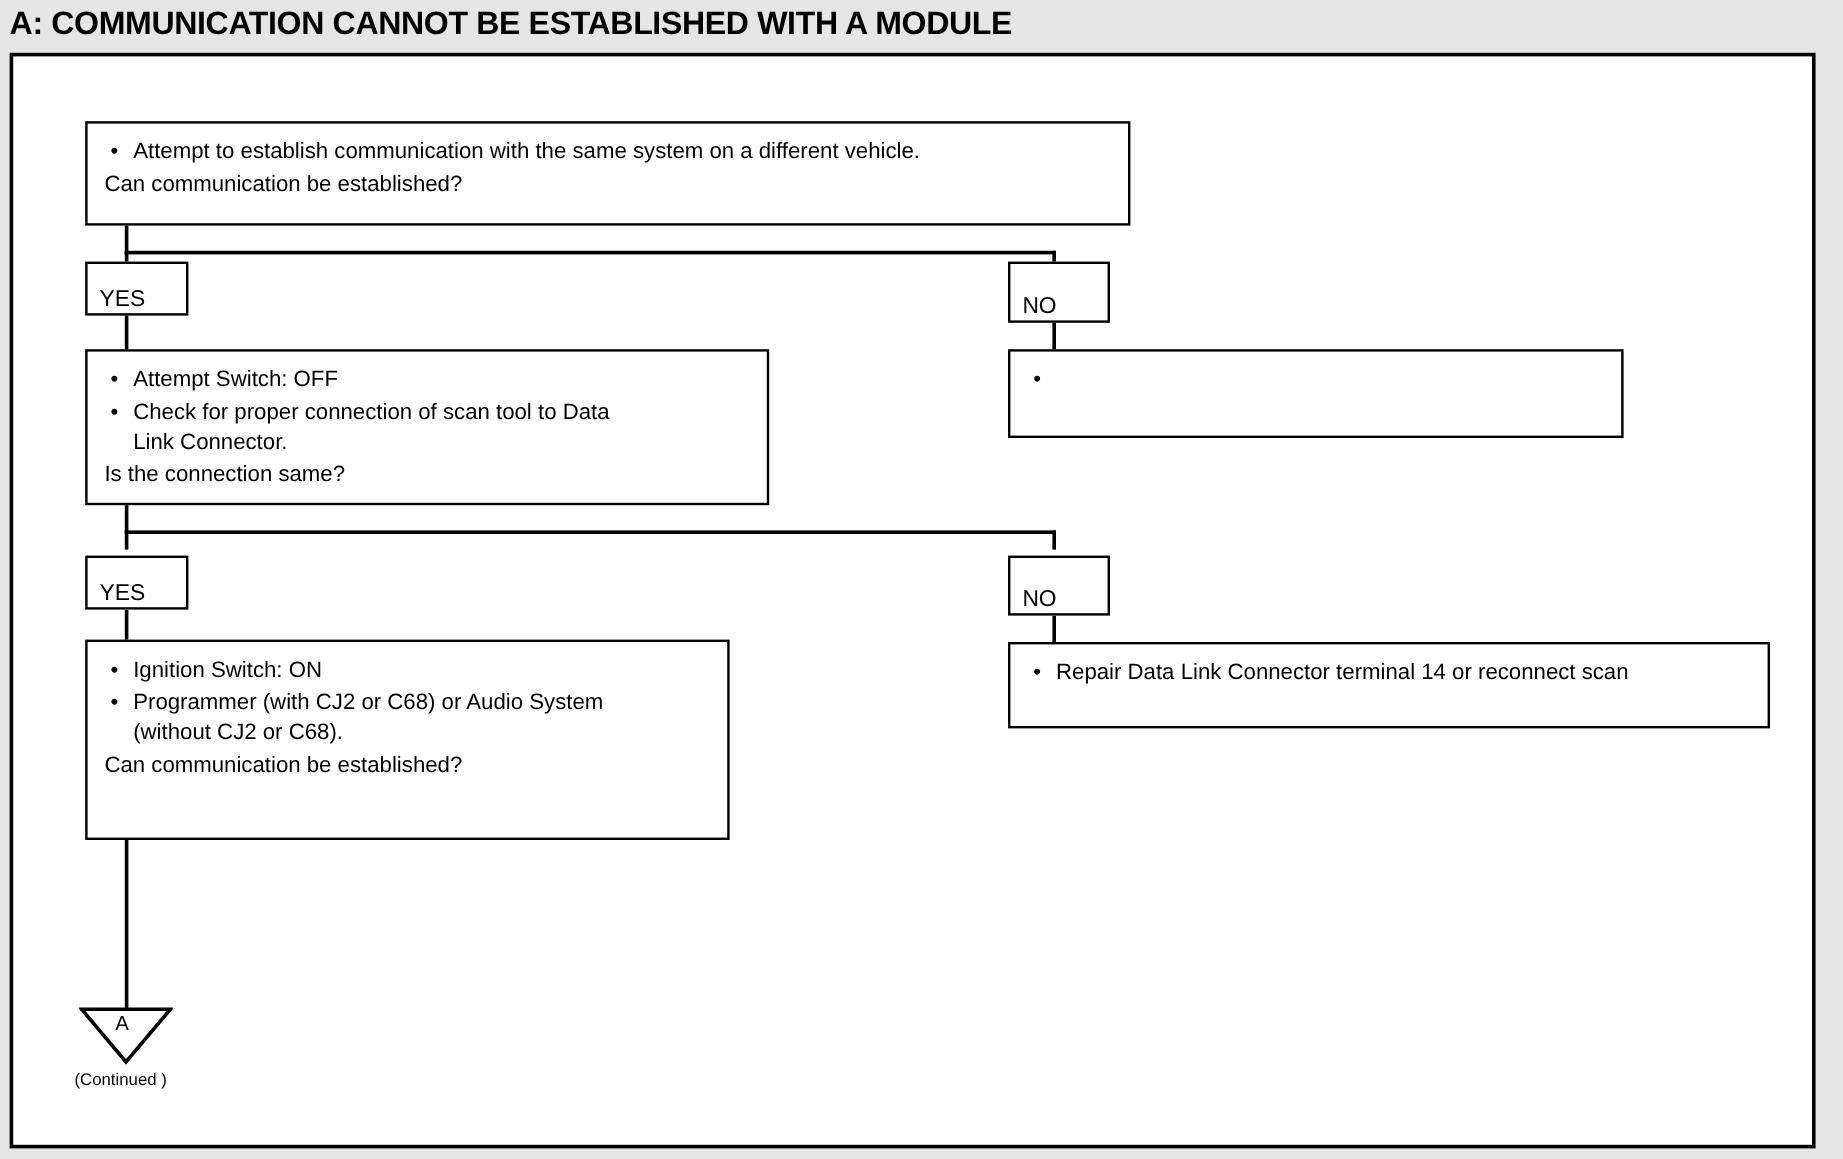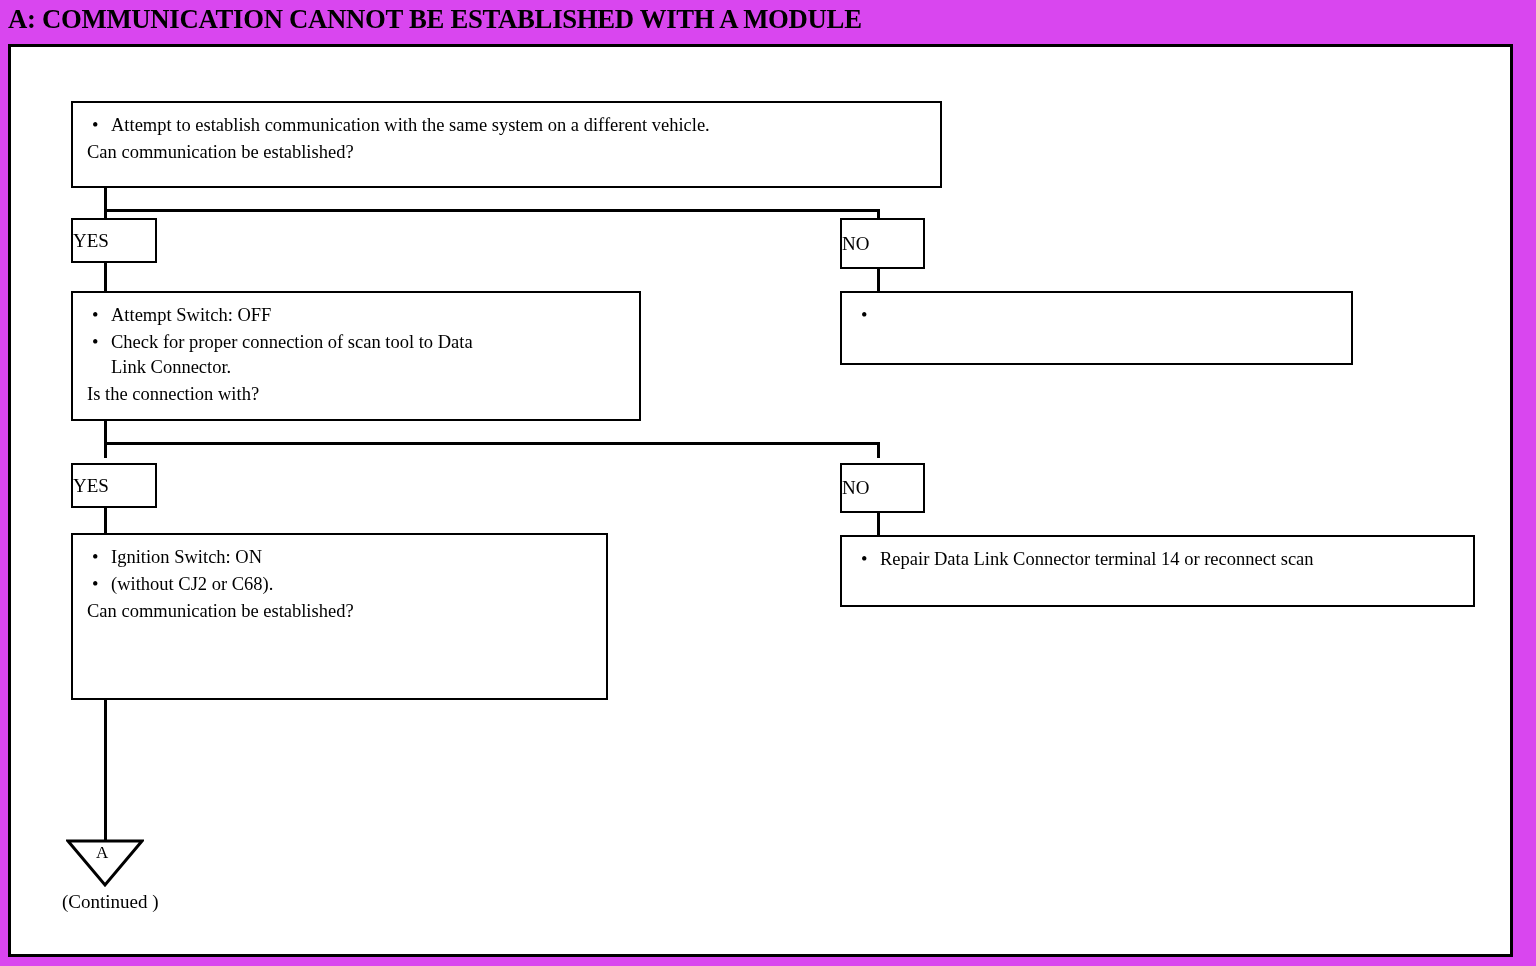--- a/index.html
+++ b/index.html
@@ -9,23 +9,22 @@
     background: #ffffff;
   }
   body {
     font-family: "Liberation Sans", sans-serif;
     color: #000000;
   }
   #page {
     position: relative;
     width: 1536px;
     height: 966px;
-    background: #d946ef;
+    background: #e5e5e5;
     overflow: hidden;
-    font-family: Liberation Serif, serif;
   }
 
   
   .page-title {
     position: absolute;
     left: 8px;
     top: 2px;
     font-size: 27px;
     font-weight: bold;
     letter-spacing: -0.3px;
@@ -76,21 +75,22 @@
 
   
   .yn-box {
     position: absolute;
     border: 2px solid #000;
     box-sizing: border-box;
     background: #fff;
     font-size: 19px;
     z-index: 4;
     display: flex;
-    align-items: center;
+    align-items: flex-end;
+    padding-left: 10px;
   }
 
   
   .line-v {
     position: absolute;
     width: 3px;
     background: #000;
     z-index: 2;
   }
   .line-h {
@@ -101,21 +101,21 @@
   }
 
   
   .connector-tri {
     position: absolute;
     z-index: 3;
   }
   .connector-tri svg { display: block; }
   .connector-label {
     position: absolute;
-    font-size: 19px;
+    font-size: 14px;
     white-space: nowrap;
     z-index: 4;
   }
   .tri-letter {
     position: absolute;
     font-size: 17px;
     z-index: 5;
   }
 </style>
 </head>
@@ -169,21 +169,21 @@
     <div class="box-inner">
       <div class="bullet-line">
         <span class="bullet">•</span>
         <span>Attempt Switch:  OFF</span>
       </div>
       <div class="bullet-line">
         <span class="bullet">•</span>
         <span>Check for proper connection of scan tool to Data</span>
         <div>Link Connector.</div>
       </div>
-      <div class="plain-line">Is the connection with?</div>
+      <div class="plain-line">Is the connection same?</div>
     </div>
   </div>
 
   <div class="box" style="left:840px; top:291px; width:513px; height:74px;">
     <div class="box-inner">
       <div class="bullet-line">
         <span class="bullet">•</span>
       </div>
     </div>
   </div>
@@ -197,20 +197,21 @@
   </div>
 
   <div class="box" style="left:71px; top:533px; width:537px; height:167px;">
     <div class="box-inner">
       <div class="bullet-line">
         <span class="bullet">•</span>
         <span>Ignition Switch:  ON</span>
       </div>
       <div class="bullet-line">
         <span class="bullet">•</span>
+        <div>Programmer (with CJ2 or C68) or Audio System</div>
         <div>(without CJ2 or C68).</div>
       </div>
       <div class="plain-line">Can communication be established?</div>
     </div>
   </div>
 
   <div class="box" style="left:840px; top:535px; width:635px; height:72px;">
     <div class="box-inner">
       <div class="bullet-line">
         <span class="bullet">•</span>

